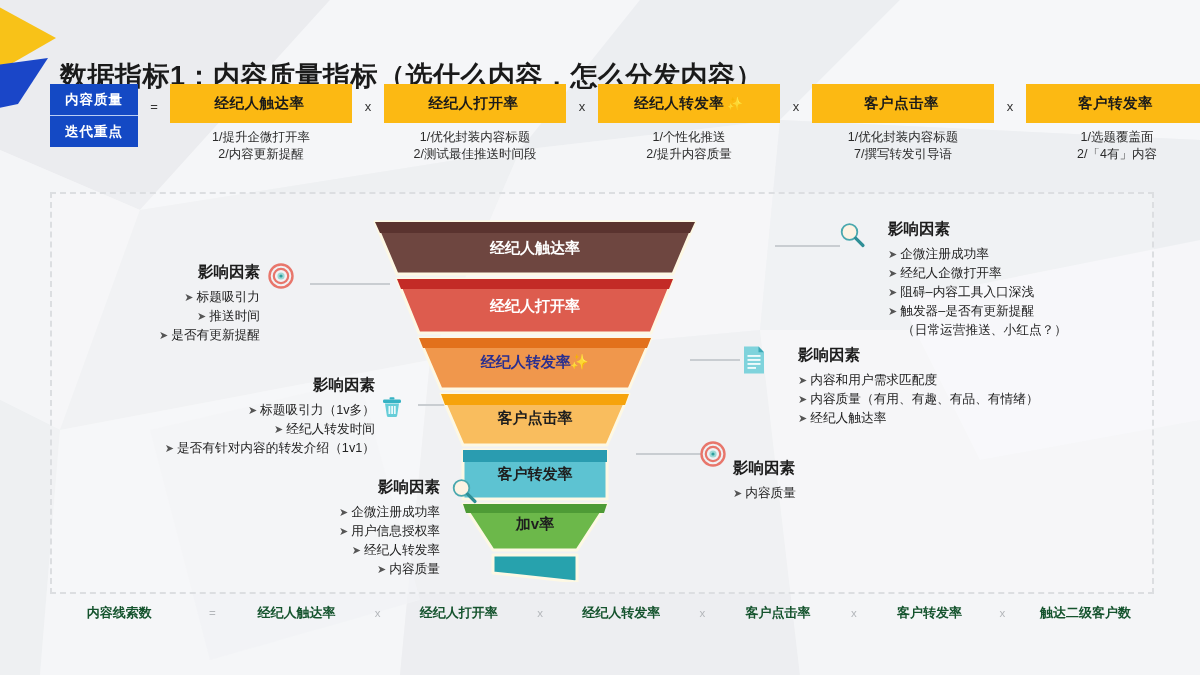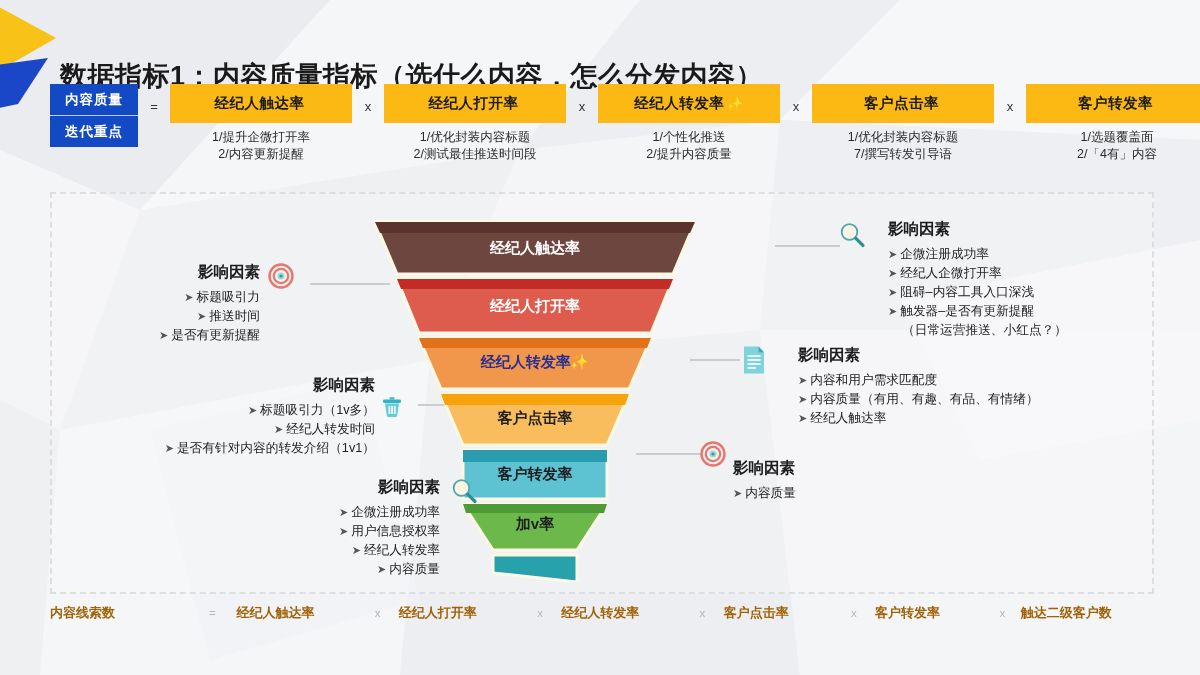--- a/index.html
+++ b/index.html
@@ -72,21 +72,21 @@
   .conn{position:absolute;z-index:4;height:2px;background:#c9cdd1;}
 
   .icon{position:absolute;z-index:7;}
 
   
   .bottom{
     position:absolute;left:50px;top:604px;width:1100px;z-index:5;
     display:flex;align-items:center;
   }
   .bottom .bi{
-    font-size:13px;font-weight:bold;color:#a16207;white-space:nowrap;text-align:left;
+    font-size:13px;font-weight:bold;color:#14532d;white-space:nowrap;text-align:center;
   }
   .bottom .bop{font-size:11.5px;color:#b4b7bb;text-align:center;font-weight:normal;}
 </style>
 </head>
 <body>
 
 <div class="bg">
   <svg viewBox="0 0 1200 675" xmlns="http://www.w3.org/2000/svg">
     <rect width="1200" height="675" fill="#f1f2f4"></rect>
     <polygon points="0,0 330,0 140,210 0,150" fill="#ebecef"></polygon>

